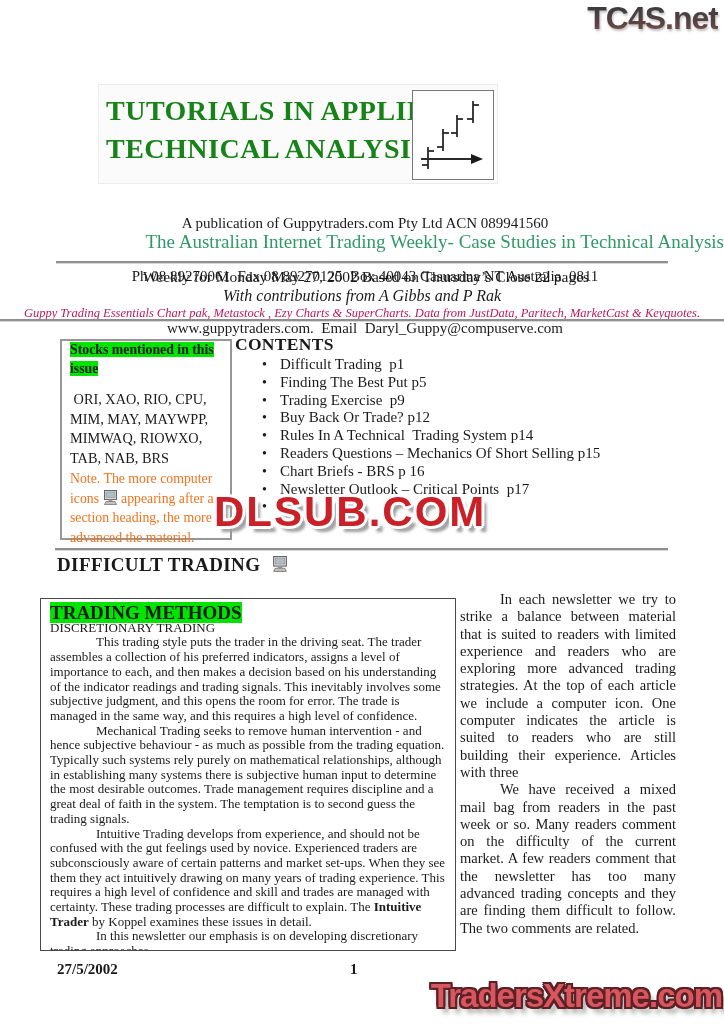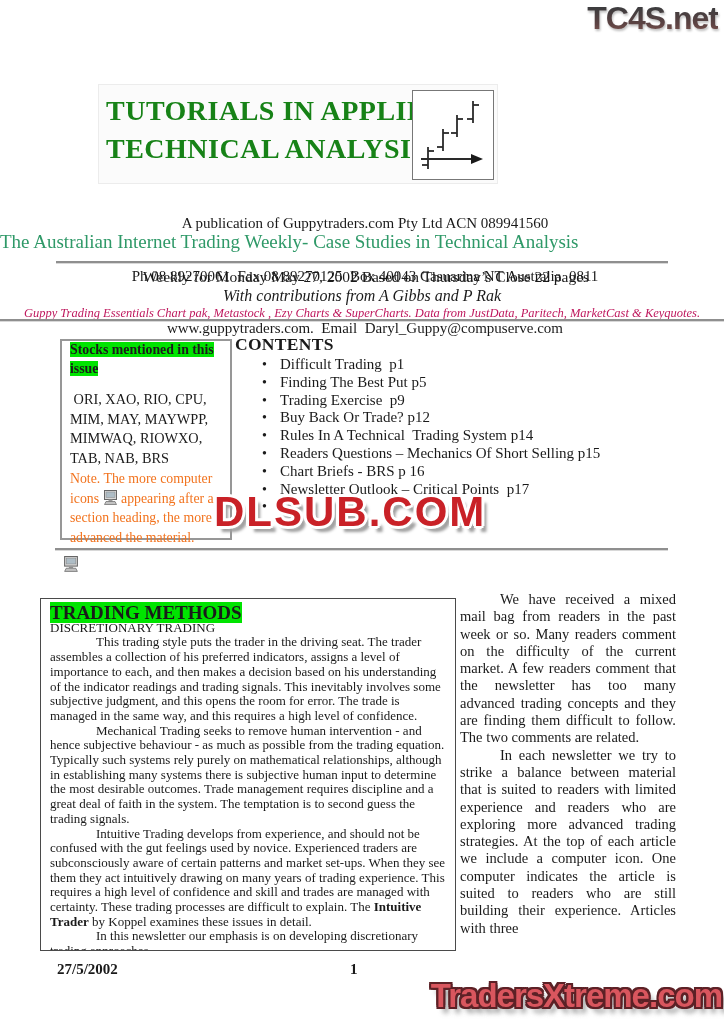--- a/index.html
+++ b/index.html
@@ -24,21 +24,21 @@
 
   
   .mast-panel{position:absolute;left:98px;top:84px;width:398px;height:98px;
     background:#fbfbfb;border:1px solid #ececec;}
   .mast-title{position:absolute;left:106px;top:92px;font-weight:bold;font-size:28px;
     line-height:38px;color:#178217;letter-spacing:.5px;white-space:nowrap;}
   .chart-logo{position:absolute;left:412px;top:90px;width:80px;height:88px;
     border:1px solid #777;background:#fff;}
   .pub-lines{position:absolute;left:60px;top:180px;width:610px;text-align:center;
     font-size:15px;line-height:17.5px;white-space:pre-wrap;}
-  .subtitle{position:absolute;left:0;top:231px;width:724px;text-align:left;
+  .subtitle{position:absolute;left:0;top:231px;width:724px;text-align:right;
     font-size:19px;color:#2f9968;}
   .rule{position:absolute;border-top:2px solid #8f8f8f;border-bottom:1px solid #d8d8d8;height:0;}
   .rule1{left:56px;width:612px;top:261px;}
   .rule2{left:0;width:724px;top:319px;}
   .rule3{left:55px;width:613px;top:548px;}
   .issue-line{position:absolute;left:4px;top:268px;width:724px;text-align:center;
     font-size:15.5px;white-space:pre-wrap;}
   .contrib-line{position:absolute;left:0;top:287px;width:724px;text-align:center;
     font-size:16px;font-style:italic;}
   .tools-line{position:absolute;left:0;top:306px;width:724px;text-align:center;
@@ -150,40 +150,41 @@
     <li>Chart Briefs - BRS p 16</li>
     <li>Newsletter Outlook – Critical Points  p17</li>
     <li>N                es</li>
   </ul>
 
   <div class="wm-mid">DLSUB.COM</div>
 
   <div class="rule rule3"></div>
 
   <div class="article-heading">
+    <span>DIFFICULT TRADING</span>
     <svg width="16" height="17" viewBox="0 0 15 16">
       <rect x="1.5" y="0.5" width="12" height="9" fill="#d9d9d9" stroke="#666"></rect>
       <rect x="3" y="2" width="9" height="5.5" fill="#aebdc6" stroke="#888" stroke-width="0.5"></rect>
       <rect x="5.5" y="9.5" width="4" height="2" fill="#9a9a9a"></rect>
       <path d="M3 11.5 h9 l1.5 3 h-12 z" fill="#c2c2c2" stroke="#666" stroke-width="0.7"></path>
     </svg>
   </div>
 
   <div class="left-box">
     <div class="bt noindent"><span class="hl">TRADING METHODS</span></div>
     <div class="noindent">DISCRETIONARY TRADING</div>
     <p>This trading style puts the trader in the driving seat. The trader assembles a collection of his preferred indicators, assigns a level of importance to each, and then makes a decision based on his understanding of the indicator readings and trading signals. This inevitably involves some subjective judgment, and this opens the room for error. The trade is managed in the same way, and this requires a high level of confidence.</p>
     <p>Mechanical Trading seeks to remove human intervention - and hence subjective behaviour - as much as possible from the trading equation. Typically such systems rely purely on mathematical relationships, although in establishing many systems there is subjective human input to determine the most desirable outcomes. Trade management requires discipline and a great deal of faith in the system. The temptation is to second guess the trading signals.</p>
     <p><span>Intuitive Trading develops from experience, and should not be confused with the gut feelings used by novice. Experienced traders are subconsciously aware of certain patterns and market set-ups. When they see them they act intuitively drawing on many years of trading experience. This requires a high level of confidence and skill and trades are managed with certainty. These trading processes are difficult to explain. The </span><b>Intuitive Trader</b><span> by Koppel examines these issues in detail.</span></p>
     <p>In this newsletter our emphasis is on developing discretionary trading approaches.</p>
   </div>
 
   <div class="right-col">
+    <p>In each newsletter we try to strike a balance between material that is suited to readers with limited experience and readers who are exploring more advanced trading strategies. At the top of each article we include a computer icon. One computer indicates the article is suited to readers who are still building their experience. Articles with three</p>
     <p>We have received a mixed mail bag from readers in the past week or so. Many readers comment on the difficulty of the current market. A few readers comment that the newsletter has too many advanced trading concepts  and they are finding them difficult to follow. The two comments are related.</p>
-    <p>In each newsletter we try to strike a balance between material that is suited to readers with limited experience and readers who are exploring more advanced trading strategies. At the top of each article we include a computer icon. One computer indicates the article is suited to readers who are still building their experience. Articles with three</p>
   </div>
 
   <div class="footer-date">27/5/2002</div>
   <div class="footer-page">1</div>
 
   <div class="wm-bot">TradersXtreme.com</div>
 
 </div>
 
 </body></html>

